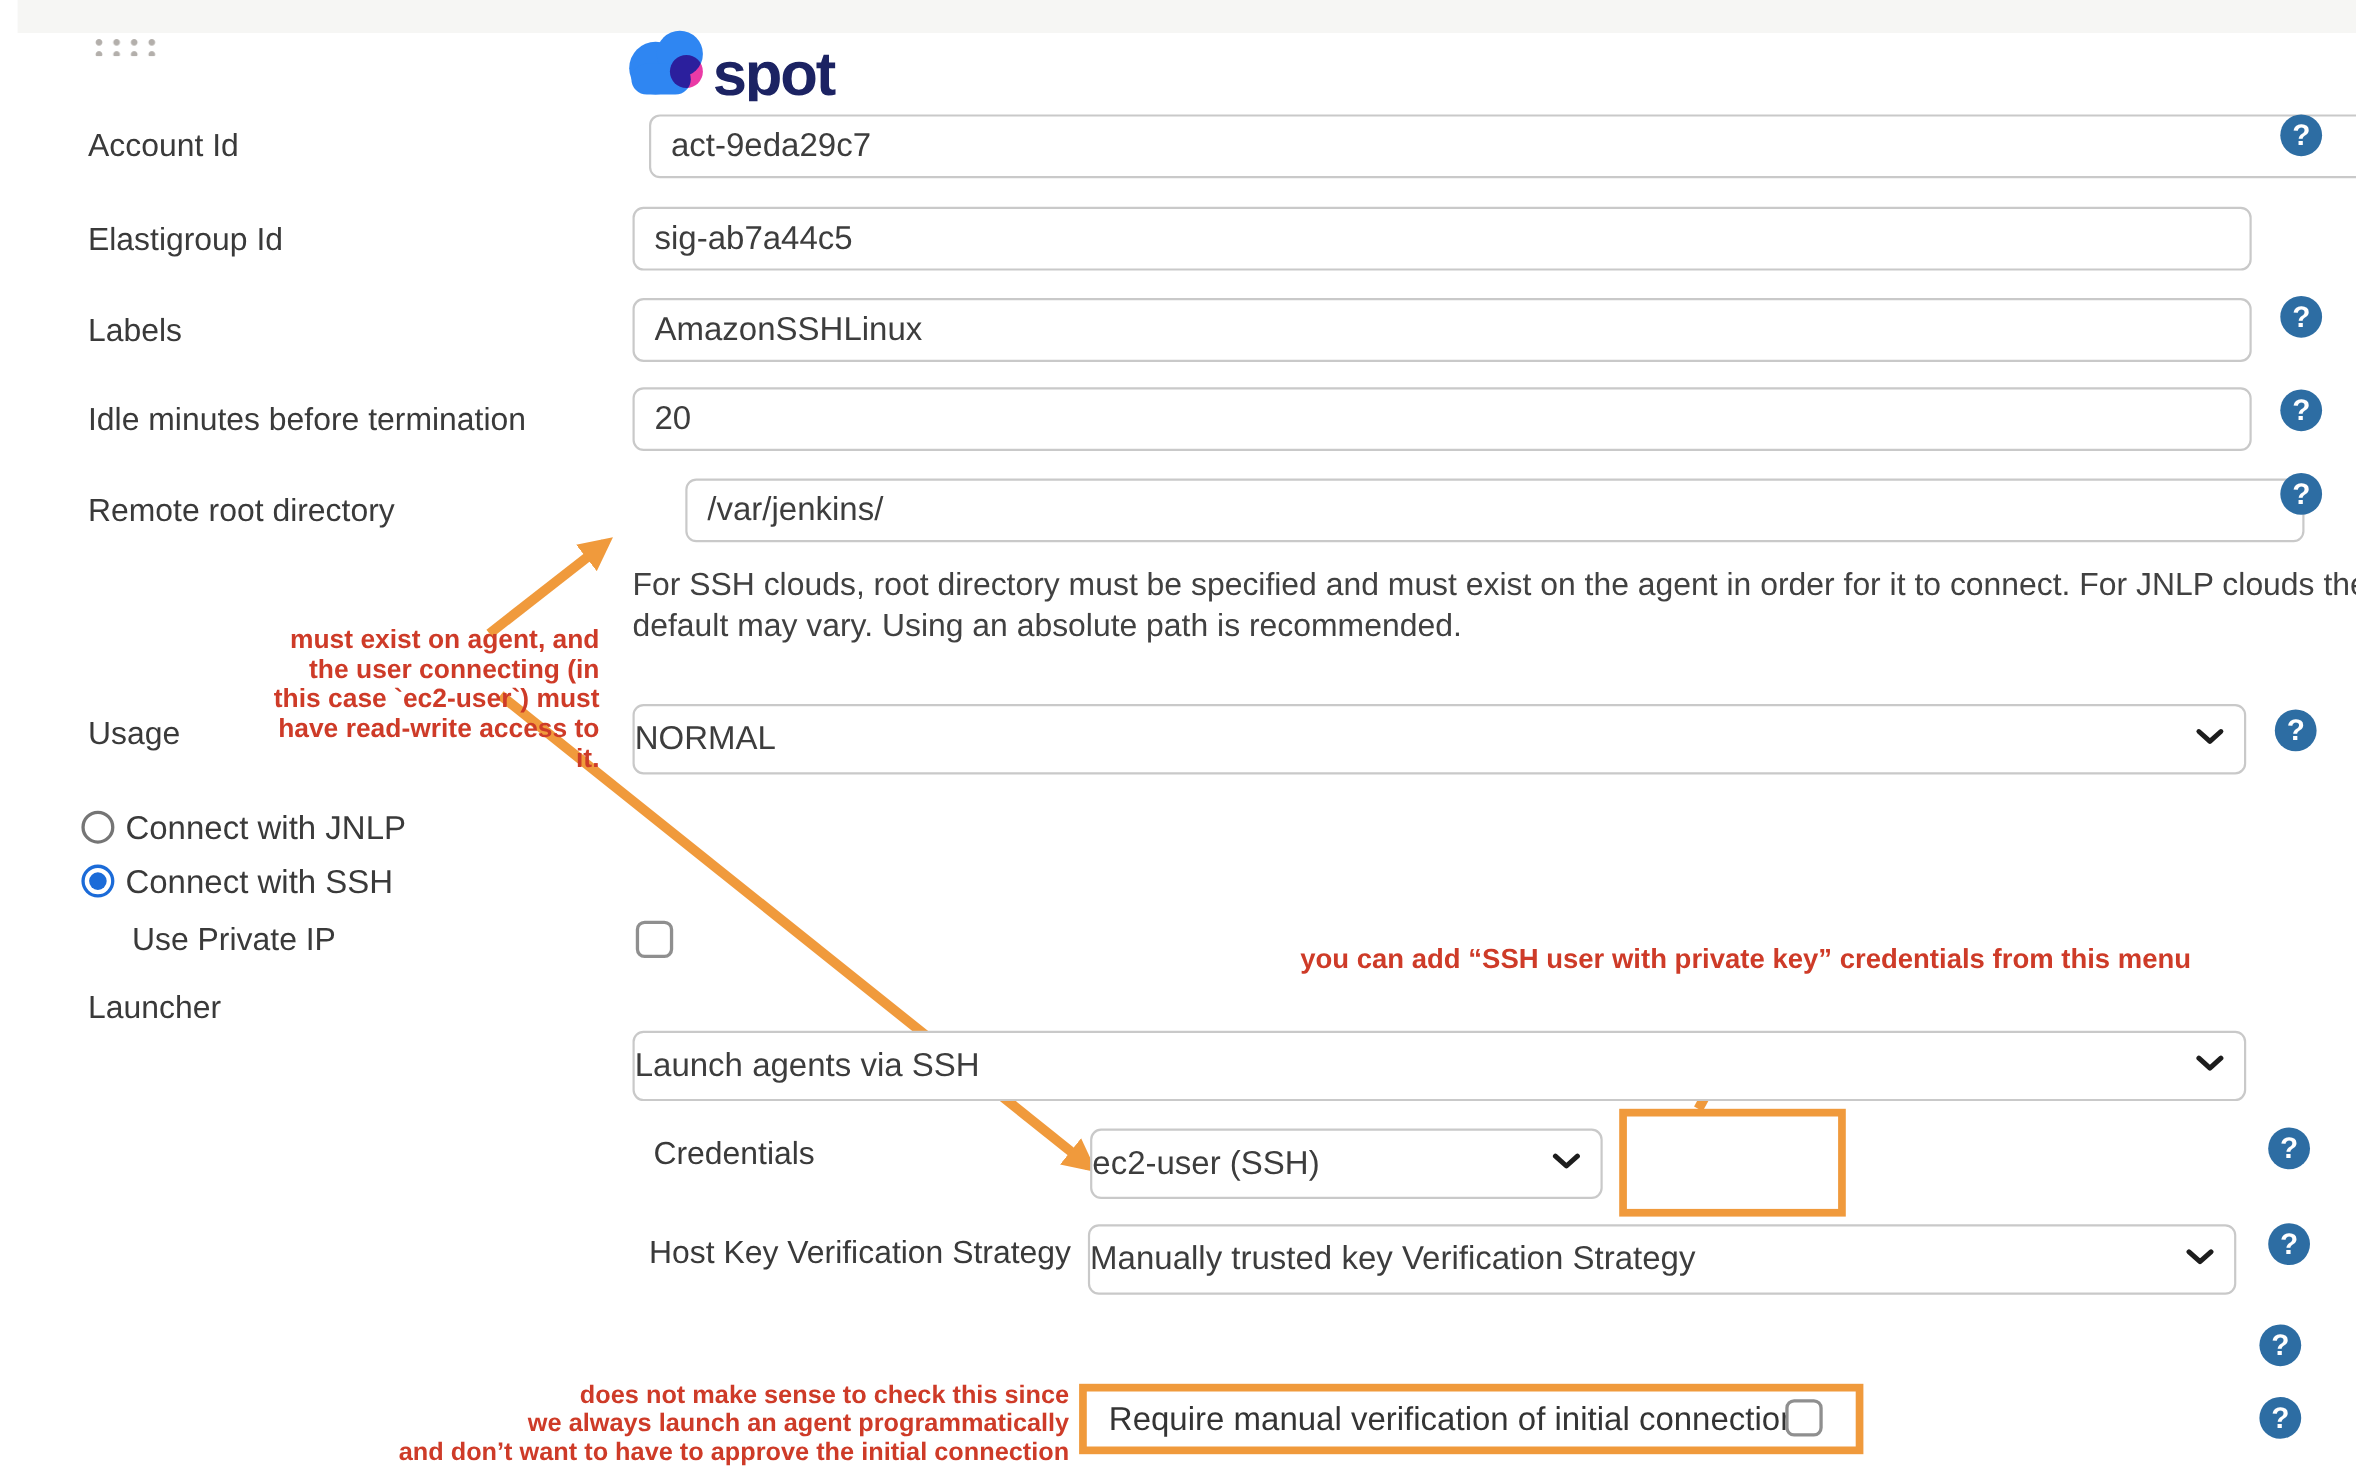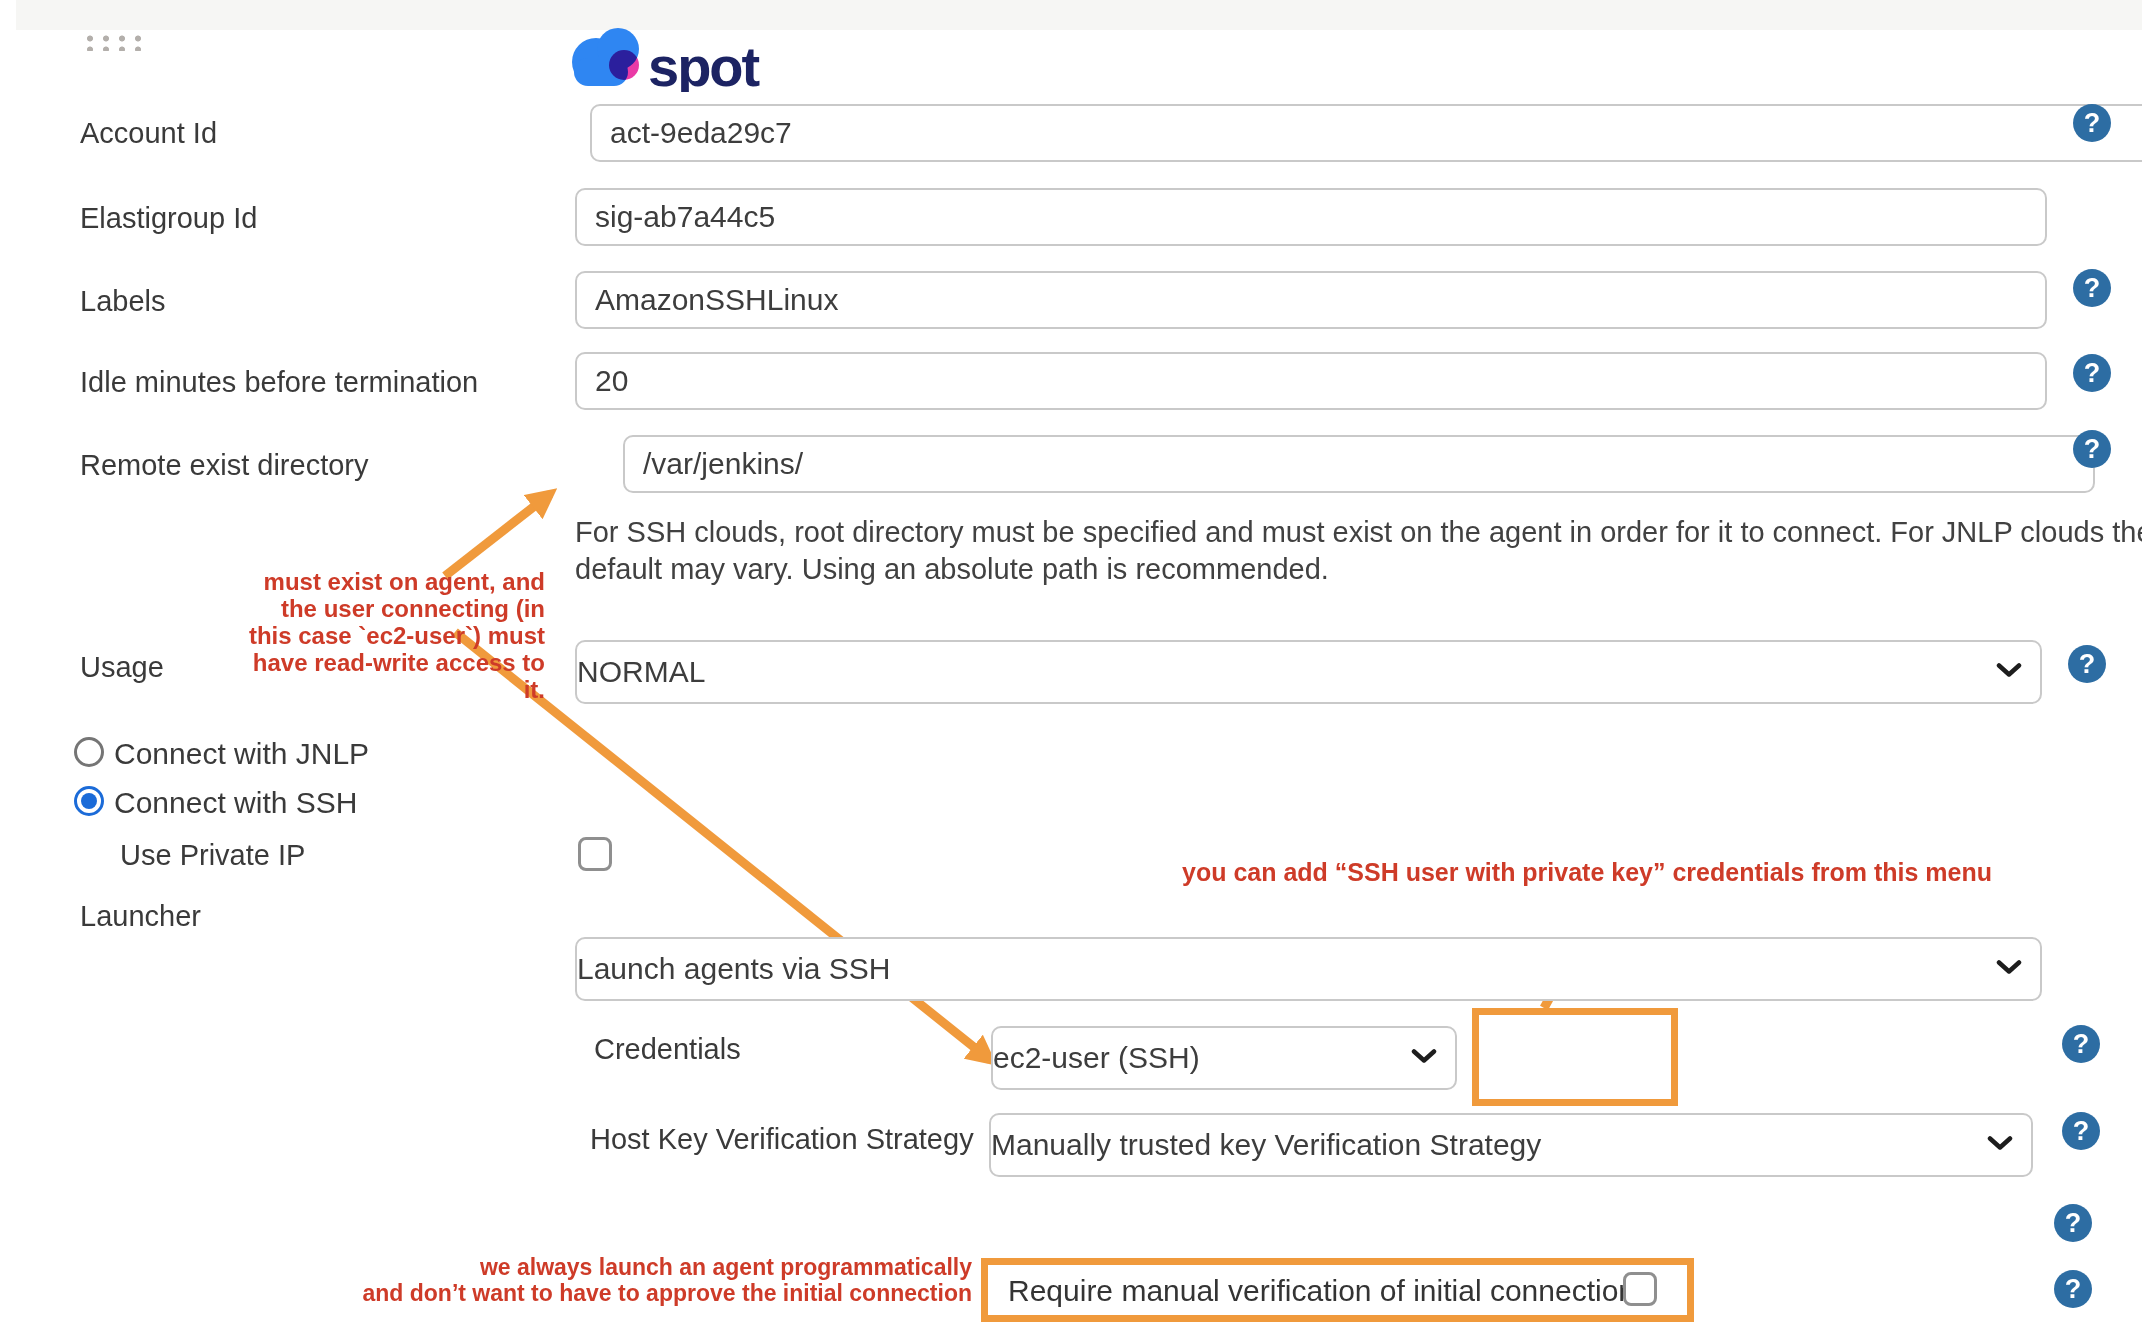--- a/index.html
+++ b/index.html
@@ -74,21 +74,21 @@
     <input class="tinput" type="text" value="AmazonSSHLinux" style="">
   </div>
   <div class="abs help" style="left:2073px;top:269px;">?</div>
 
   <div class="abs lbl" style="left:80px;top:366px;">Idle minutes before termination</div>
   <div class="abs" style="left:575px;top:352px;width:1472px;">
     <input class="tinput" type="text" value="20" style="">
   </div>
   <div class="abs help" style="left:2073px;top:354px;">?</div>
 
-  <div class="abs lbl" style="left:80px;top:449px;">Remote exist directory</div>
+  <div class="abs lbl" style="left:80px;top:449px;">Remote root directory</div>
   <div class="abs" style="left:575px;top:435px;width:1472px;padding-left:48px;">
     <input class="tinput" type="text" value="/var/jenkins/" style="">
   </div>
   <div class="abs help" style="left:2073px;top:430px;">?</div>
 
   <div class="abs para-line" style="left:575px;top:516px;">For SSH clouds, root directory must be specified and must exist on the agent in order for it to connect. For JNLP clouds the</div>
   <div class="abs para-line" style="left:575px;top:553px;">default may vary. Using an absolute path is recommended.</div>
 
   <svg class="abs" style="left:0;top:0;pointer-events:none;" width="2142" height="1344">
     <defs>
@@ -168,17 +168,18 @@
   <div class="abs help" style="left:2062px;top:1112px;">?</div>
 
   <div class="abs help" style="left:2054px;top:1204px;">?</div>
 
   <div class="abs hl-box" style="left:981px;top:1258px;width:713px;height:64px;"></div>
   <div class="abs lbl" style="left:1008px;top:1274px;font-size:30px;color:#343434;">Require manual verification of initial connection</div>
   <div class="abs checkbox" style="left:1623px;top:1272px;"></div>
   <div class="abs help" style="left:2054px;top:1270px;">?</div>
 
   <div class="abs note note3" style="left:292px;top:1254px;">
+    <div>does not make sense to check this since</div>
     <div>we always launch an agent programmatically</div>
     <div>and don’t want to have to approve the initial connection</div>
   </div>
 
 </div>
 
 </body></html>

